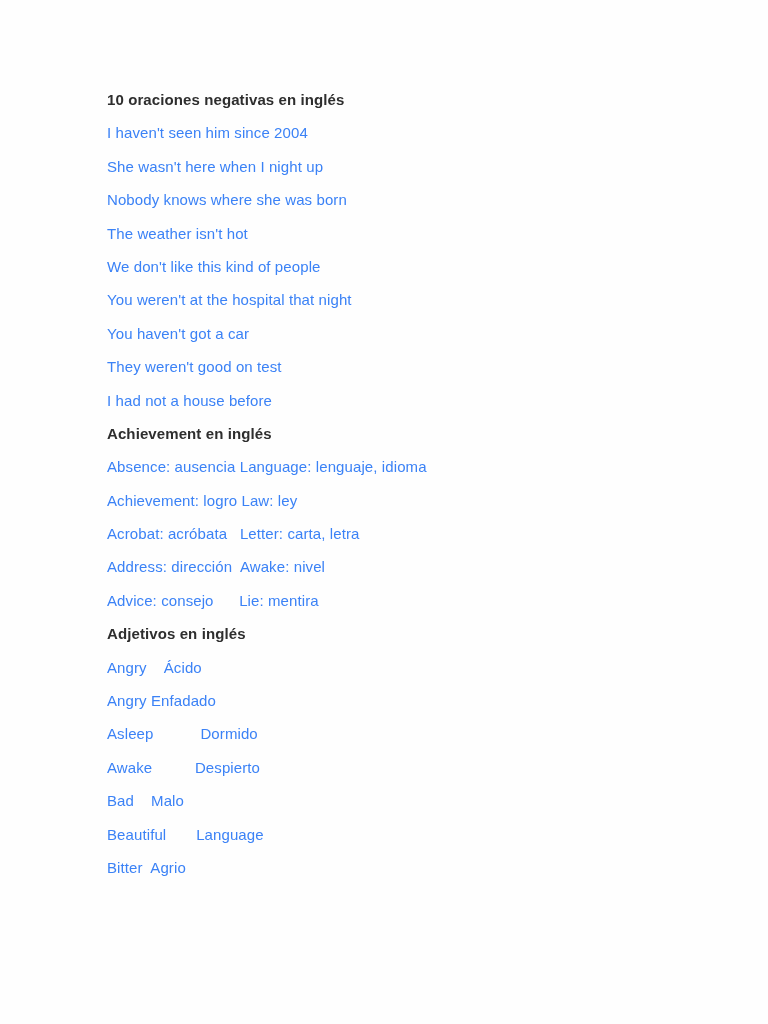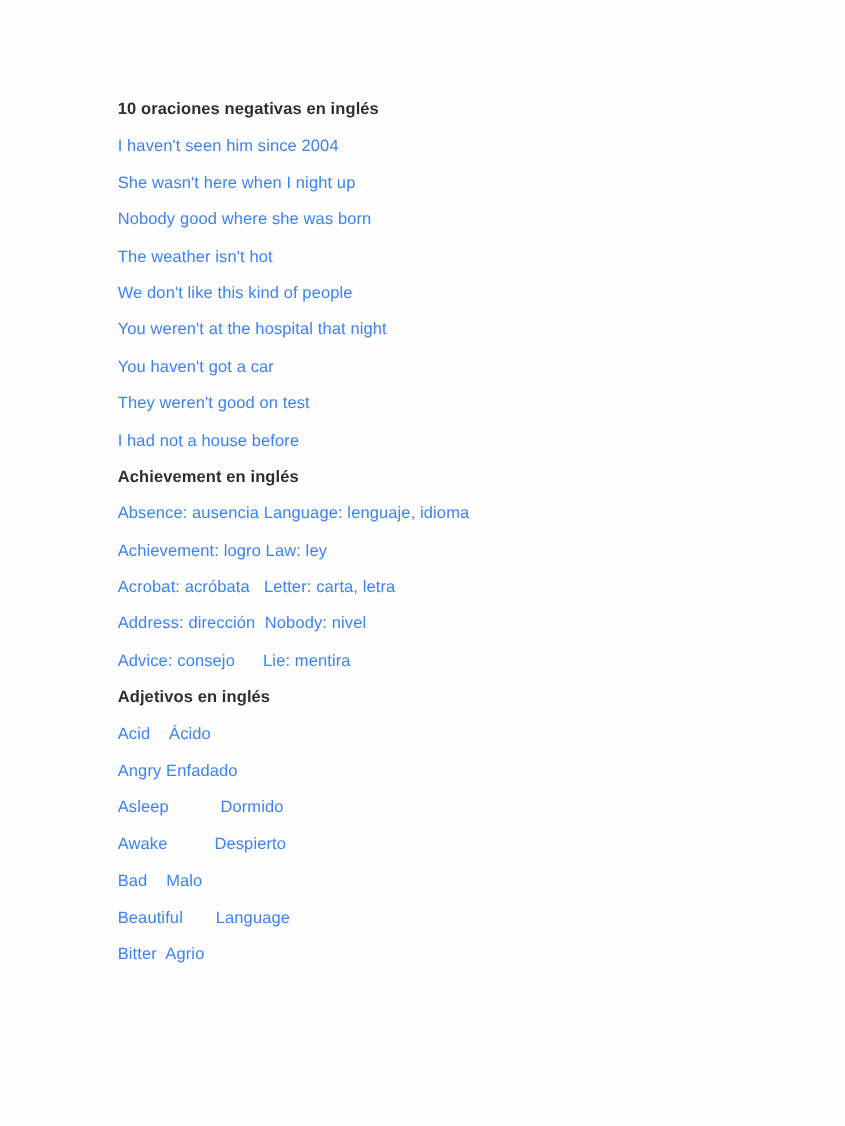--- a/index.html
+++ b/index.html
@@ -44,37 +44,37 @@
 </style>
 </head>
 <body>
 
 <div class="doc-page">
   <div class="doc-content">
 
     <div class="line heading">10 oraciones negativas en inglés</div>
     <div class="line">I haven't seen him since 2004</div>
     <div class="line">She wasn't here when I night up</div>
-    <div class="line">Nobody good where she was born</div>
+    <div class="line">Nobody knows where she was born</div>
     <div class="line">The weather isn't hot</div>
     <div class="line">We don't like this kind of people</div>
     <div class="line">You weren't at the hospital that night</div>
     <div class="line">You haven't got a car</div>
     <div class="line">They weren't good on test</div>
     <div class="line">I had not a house before</div>
 
     <div class="line heading">Achievement en inglés</div>
     <div class="line">Absence: ausencia Language: lenguaje, idioma</div>
     <div class="line">Achievement: logro Law: ley</div>
     <div class="line">Acrobat: acróbata   Letter: carta, letra</div>
-    <div class="line">Address: dirección  Nobody: nivel</div>
+    <div class="line">Address: dirección  Awake: nivel</div>
     <div class="line">Advice: consejo      Lie: mentira</div>
 
     <div class="line heading">Adjetivos en inglés</div>
-    <div class="line">Acid    Ácido</div>
+    <div class="line">Angry    Ácido</div>
     <div class="line">Angry Enfadado</div>
     <div class="line">Asleep           Dormido</div>
     <div class="line">Awake          Despierto</div>
     <div class="line">Bad    Malo</div>
     <div class="line">Beautiful       Language</div>
     <div class="line">Bitter  Agrio</div>
 
   </div>
 </div>
 

